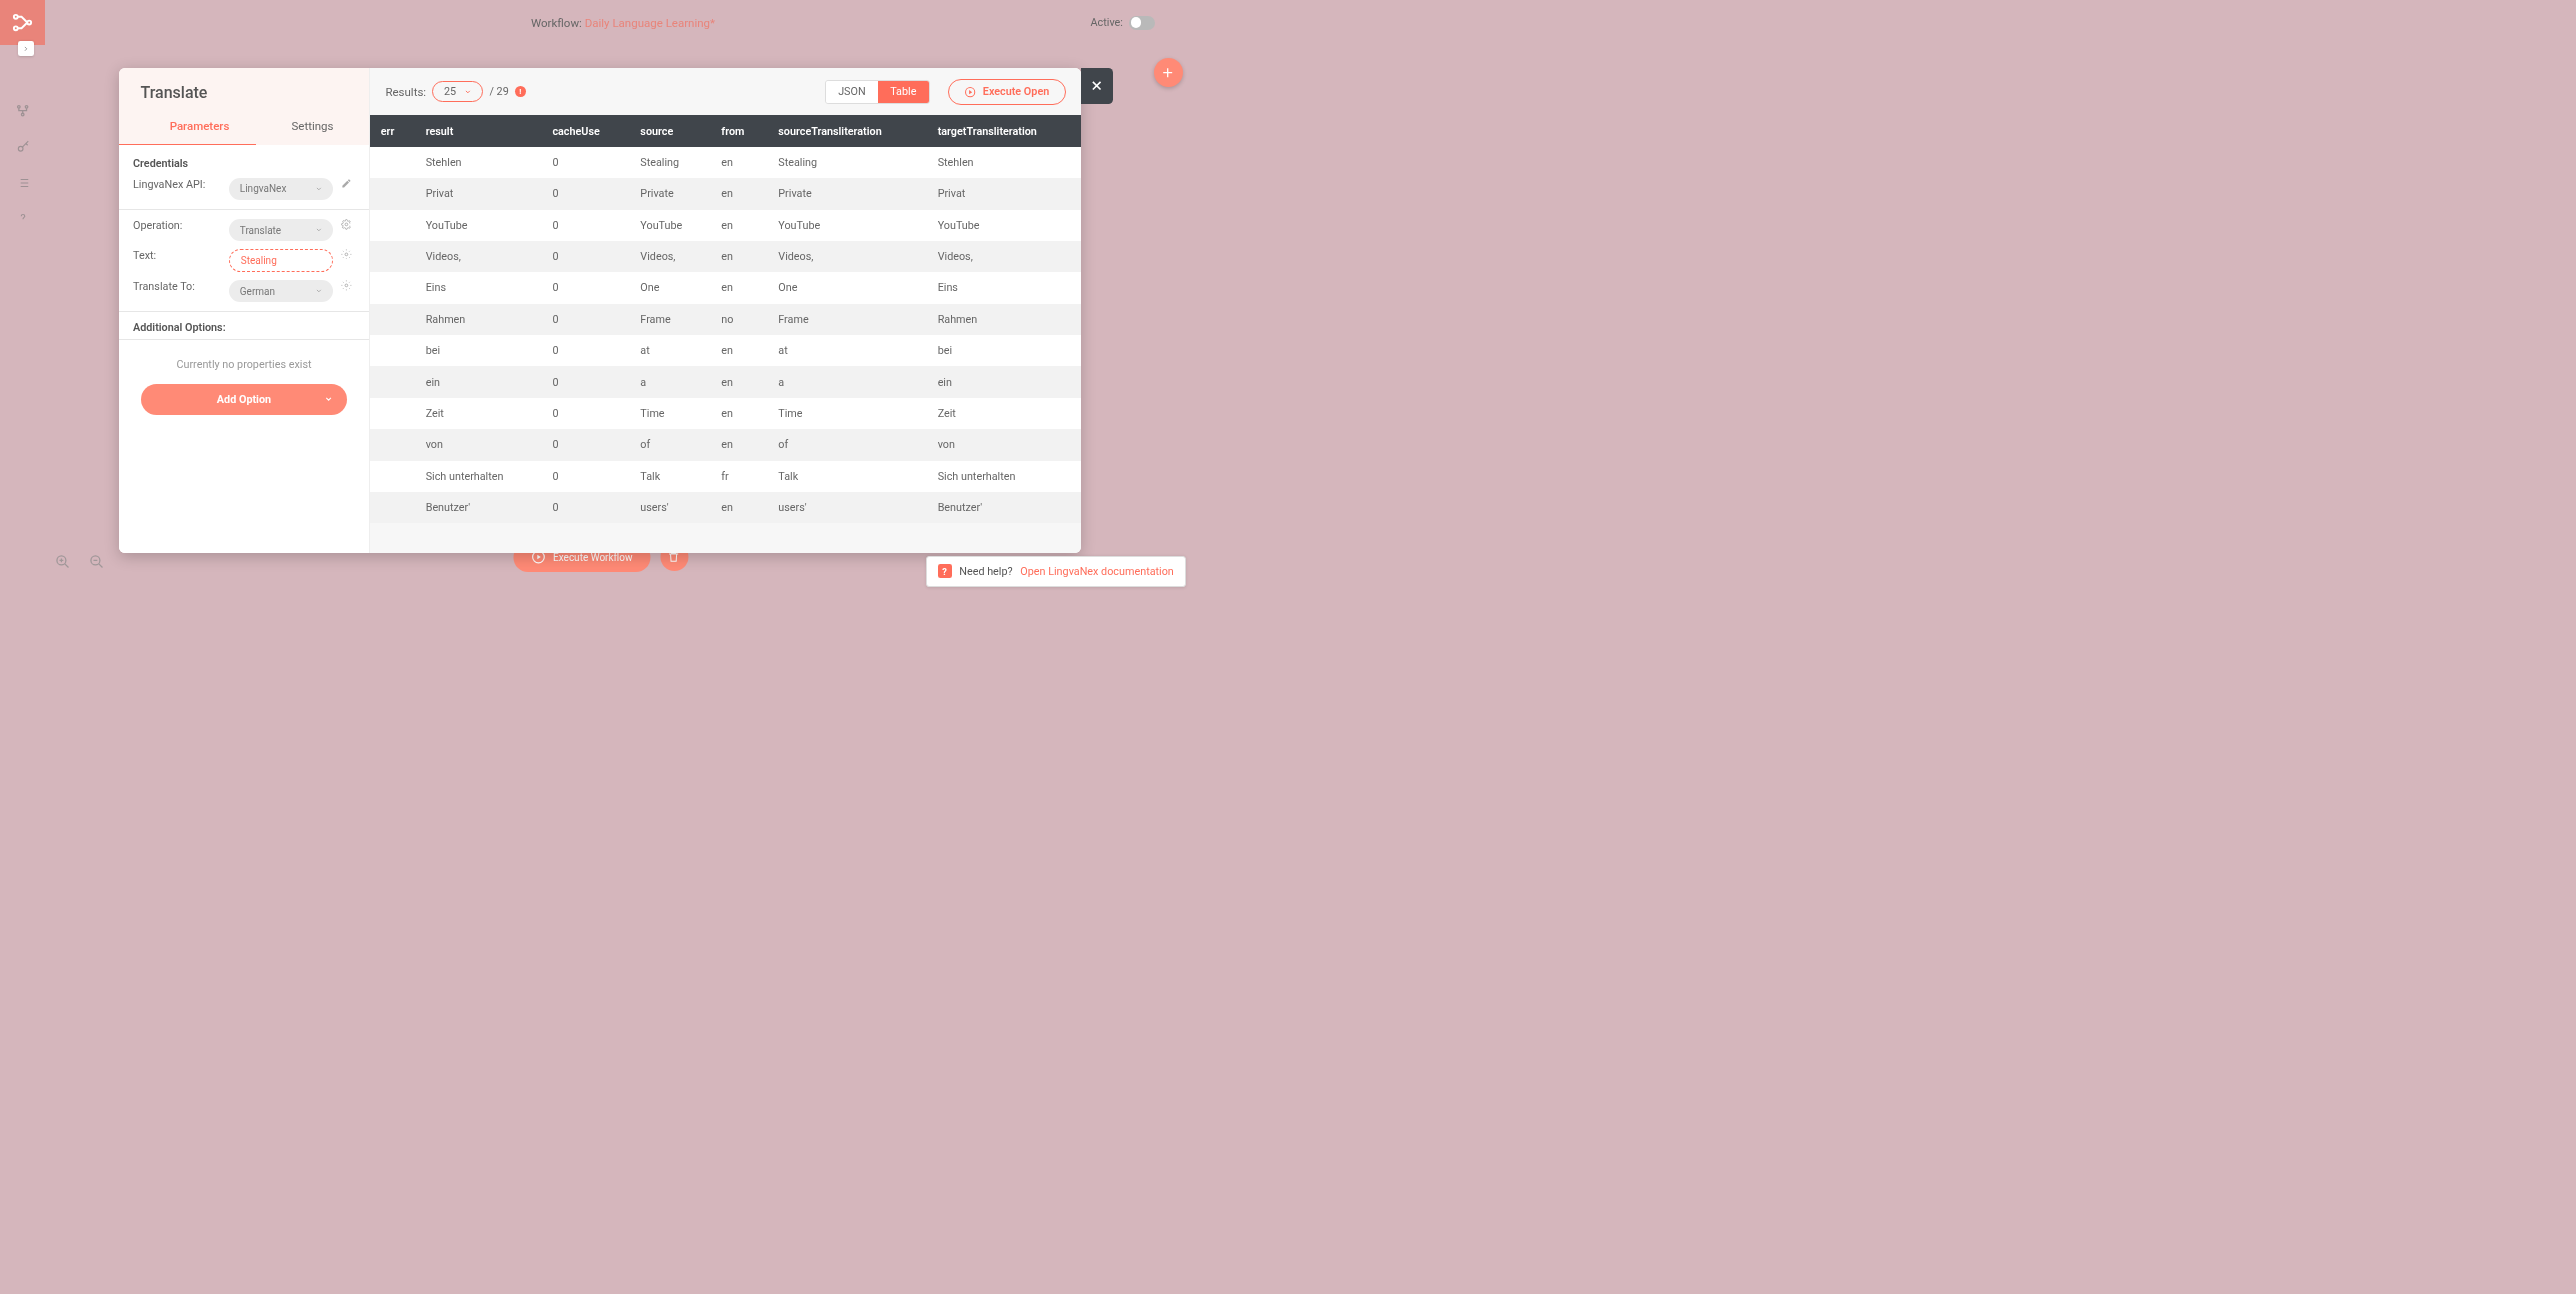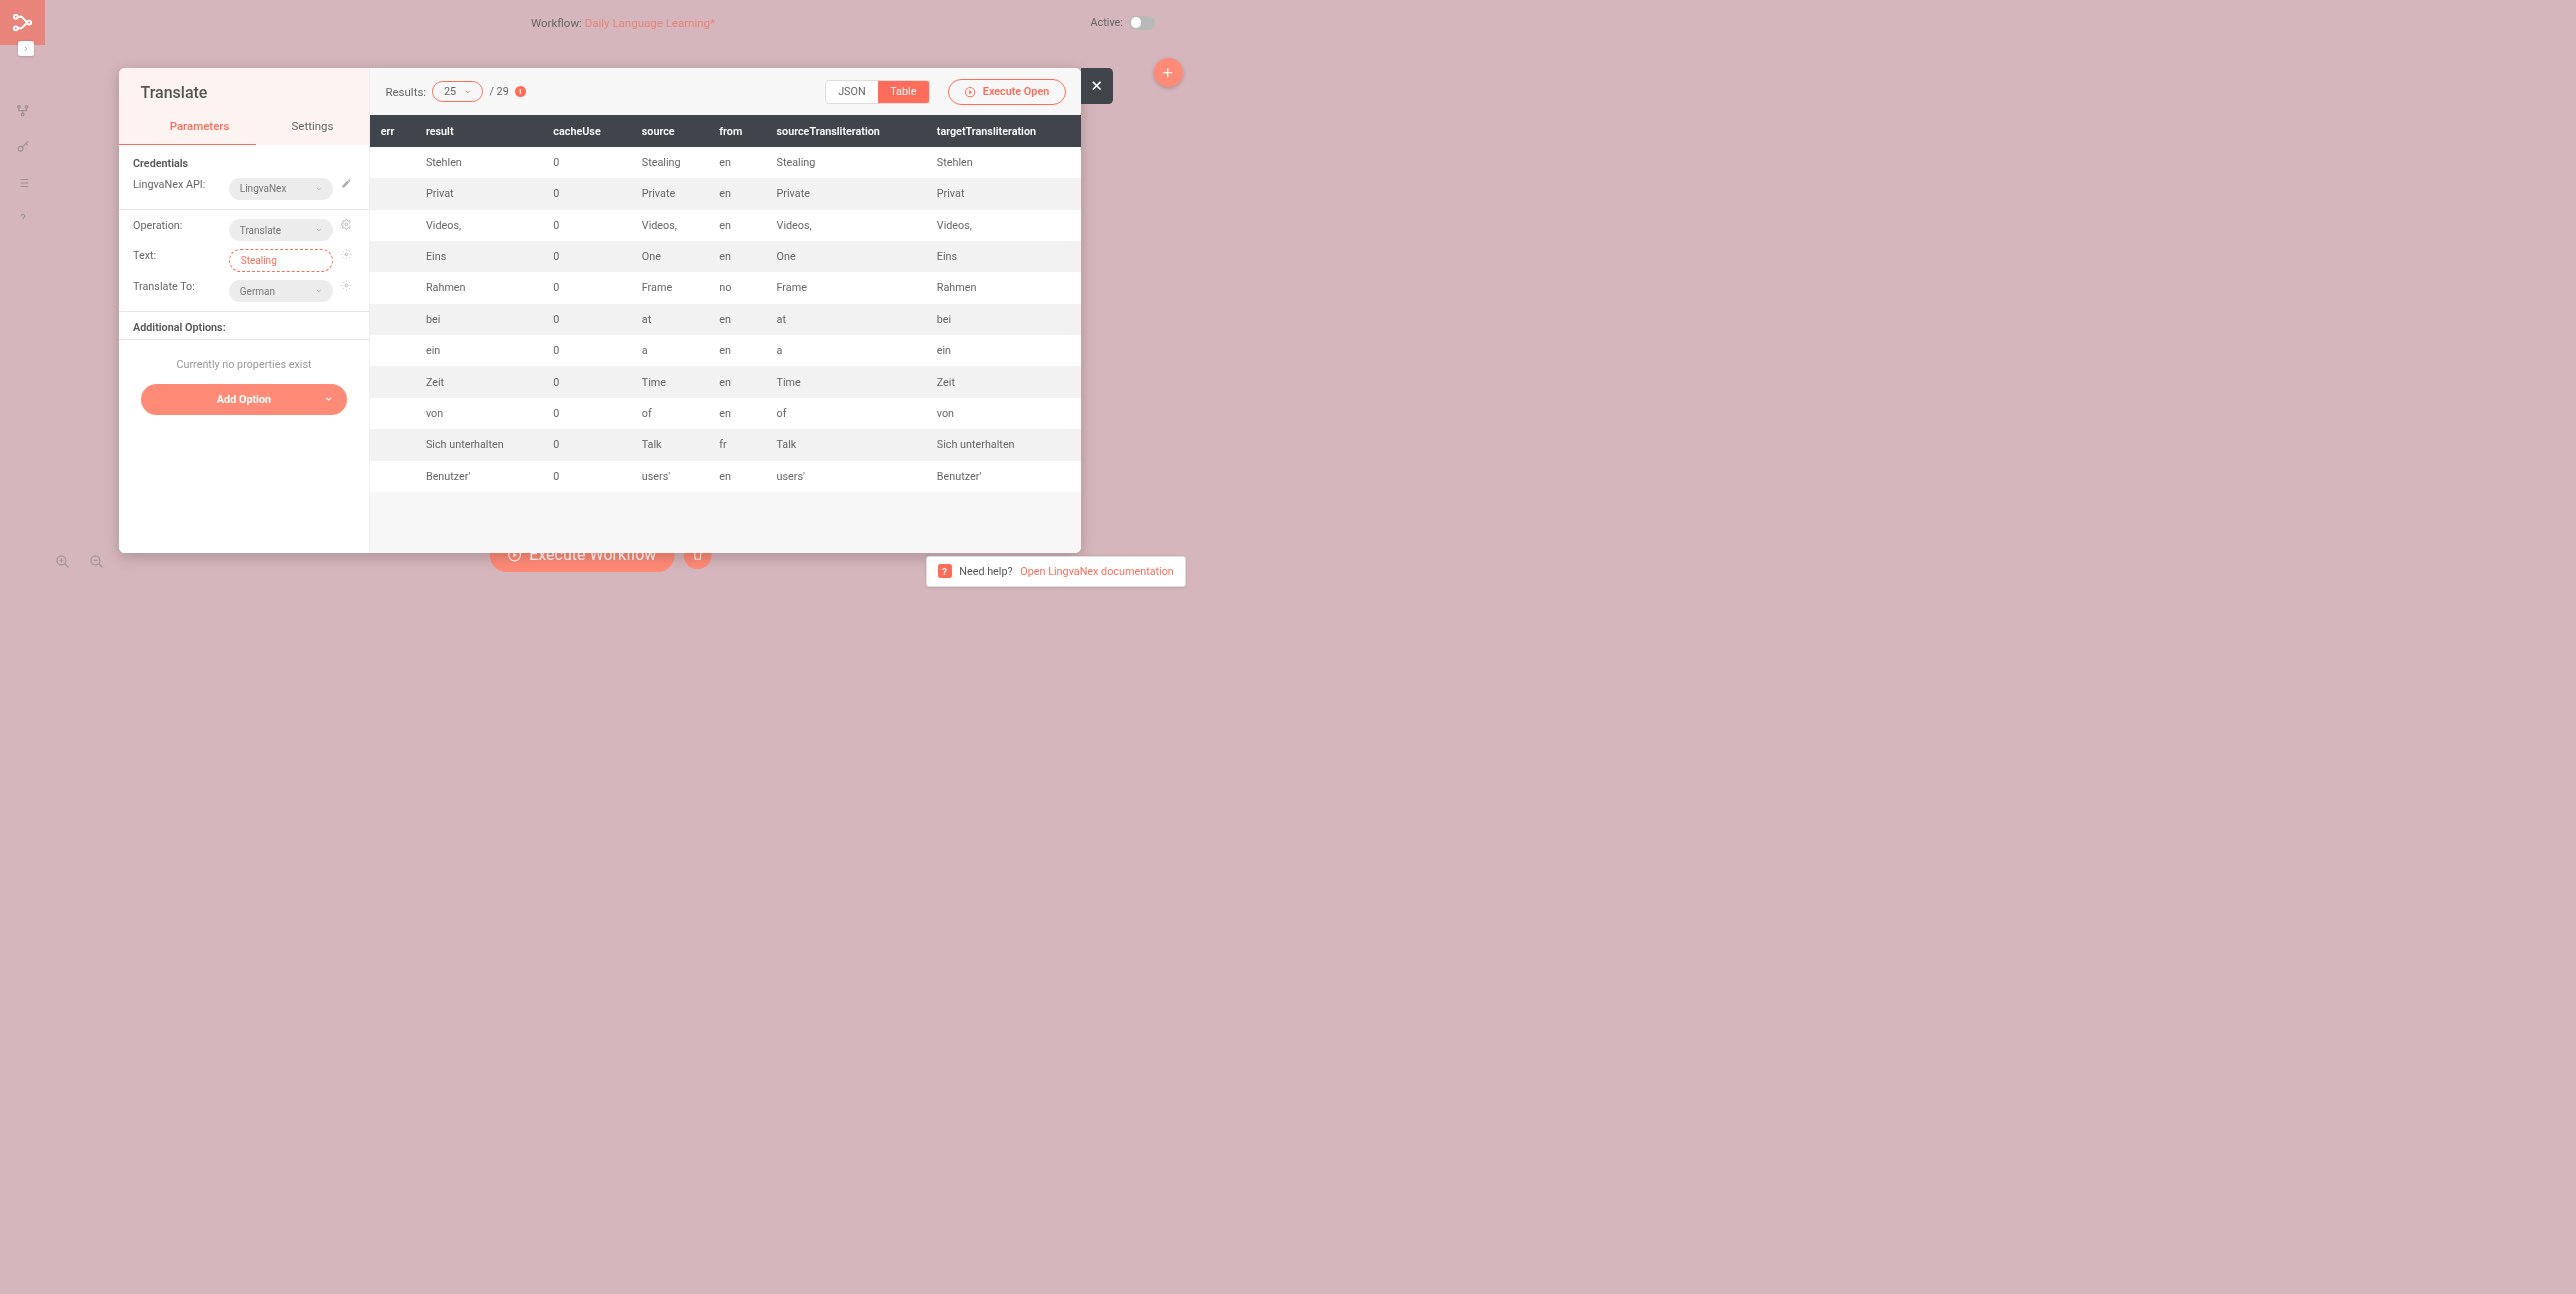--- a/index.html
+++ b/index.html
@@ -17,21 +17,21 @@
 .wf-title .name { color: #e9847a; }
 .active-wrap { position: absolute; right: 46px; display: flex; align-items: center; gap: 6.1px; color: #666; }
 .toggle { width: 26px; height: 14px; background: #b9b9b9; border-radius: 7.7px; position: relative; }
 .toggle::after { content:""; position:absolute; left:1.5px; top:1.5px; width:10.8px; height:10.8px; background:#fff; border-radius:50%; }
 
 .add-btn { position: absolute; right: 18.4px; top: 58px; width: 29px; height: 29px; border-radius: 50%; background: #ff8a76; box-shadow: 0 1.5px 4.6px rgba(0,0,0,0.2); display:flex; align-items:center; justify-content:center; color:#fff; font-size:17px; }
 
 .bottom-icons { position: absolute; left: 55px; bottom: 35px; display: flex; gap: 18.4px; color: #8a8a8a; opacity:0.7; }
 
 .exec-wf { position: absolute; left: 50%; bottom: 32px; transform: translateX(-50%); display: flex; align-items: center; gap: 9.2px; }
-.exec-wf-btn { background: #ff8a76; color: #fff; padding: 7.7px 18.4px; border-radius: 17px; display:flex; align-items:center; gap:7.7px; font-size:16px; }
+.exec-wf-btn { background: #ff8a76; color: #fff; padding: 7.7px 18.4px; border-radius: 17px; display:flex; align-items:center; gap:7.7px; font-size:10px; }
 .exec-wf-del { width:28px; height:28px; border-radius:50%; background:#ff8a76; display:flex; align-items:center; justify-content:center; color:#fff; }
 
 .help-box { position: absolute; right: 15.4px; bottom: 17px; background: #fff; border: 0.8px solid #ddd; border-radius: 3.1px; padding: 7.7px 10.8px; display:flex; align-items:center; gap:7.7px; font-size:10.8px; box-shadow:0 0.8px 3.1px rgba(0,0,0,0.1); z-index:20; }
 .help-box .qicon { width:14px; height:14px; background:#ff6d5a; border-radius:2.3px; color:#fff; display:flex; align-items:center; justify-content:center; font-size:9.2px; font-weight:bold; }
 .help-box .link { color:#ff6d5a; }
 
 
 .modal { position: absolute; left: 119px; top: 68px; width: 962px; height: 485px; background: #fff; border-radius: 6.1px; box-shadow: 0 3.1px 15.4px rgba(0,0,0,0.2); display:flex; z-index:10; overflow:hidden; }
 .close-btn { position:absolute; left: 1081px; top: 68px; width:32px; height:36px; background:#40454b; border-top-right-radius:4.6px; border-bottom-right-radius:4.6px; display:flex; align-items:center; justify-content:center; color:#fff; z-index:11; }
 
@@ -320,20 +320,29 @@
               <td></td>
               <td>Privat</td>
               <td>0</td>
               <td>Private</td>
               <td>en</td>
               <td>Private</td>
               <td>Privat</td>
             </tr>
             <tr>
               <td></td>
+              <td>YouTube</td>
+              <td>0</td>
+              <td>YouTube</td>
+              <td>en</td>
+              <td>YouTube</td>
+              <td>YouTube</td>
+            </tr>
+            <tr>
+              <td></td>
               <td>Videos,</td>
               <td>0</td>
               <td>Videos,</td>
               <td>en</td>
               <td>Videos,</td>
               <td>Videos,</td>
             </tr>
             <tr>
               <td></td>
               <td>Eins</td>

